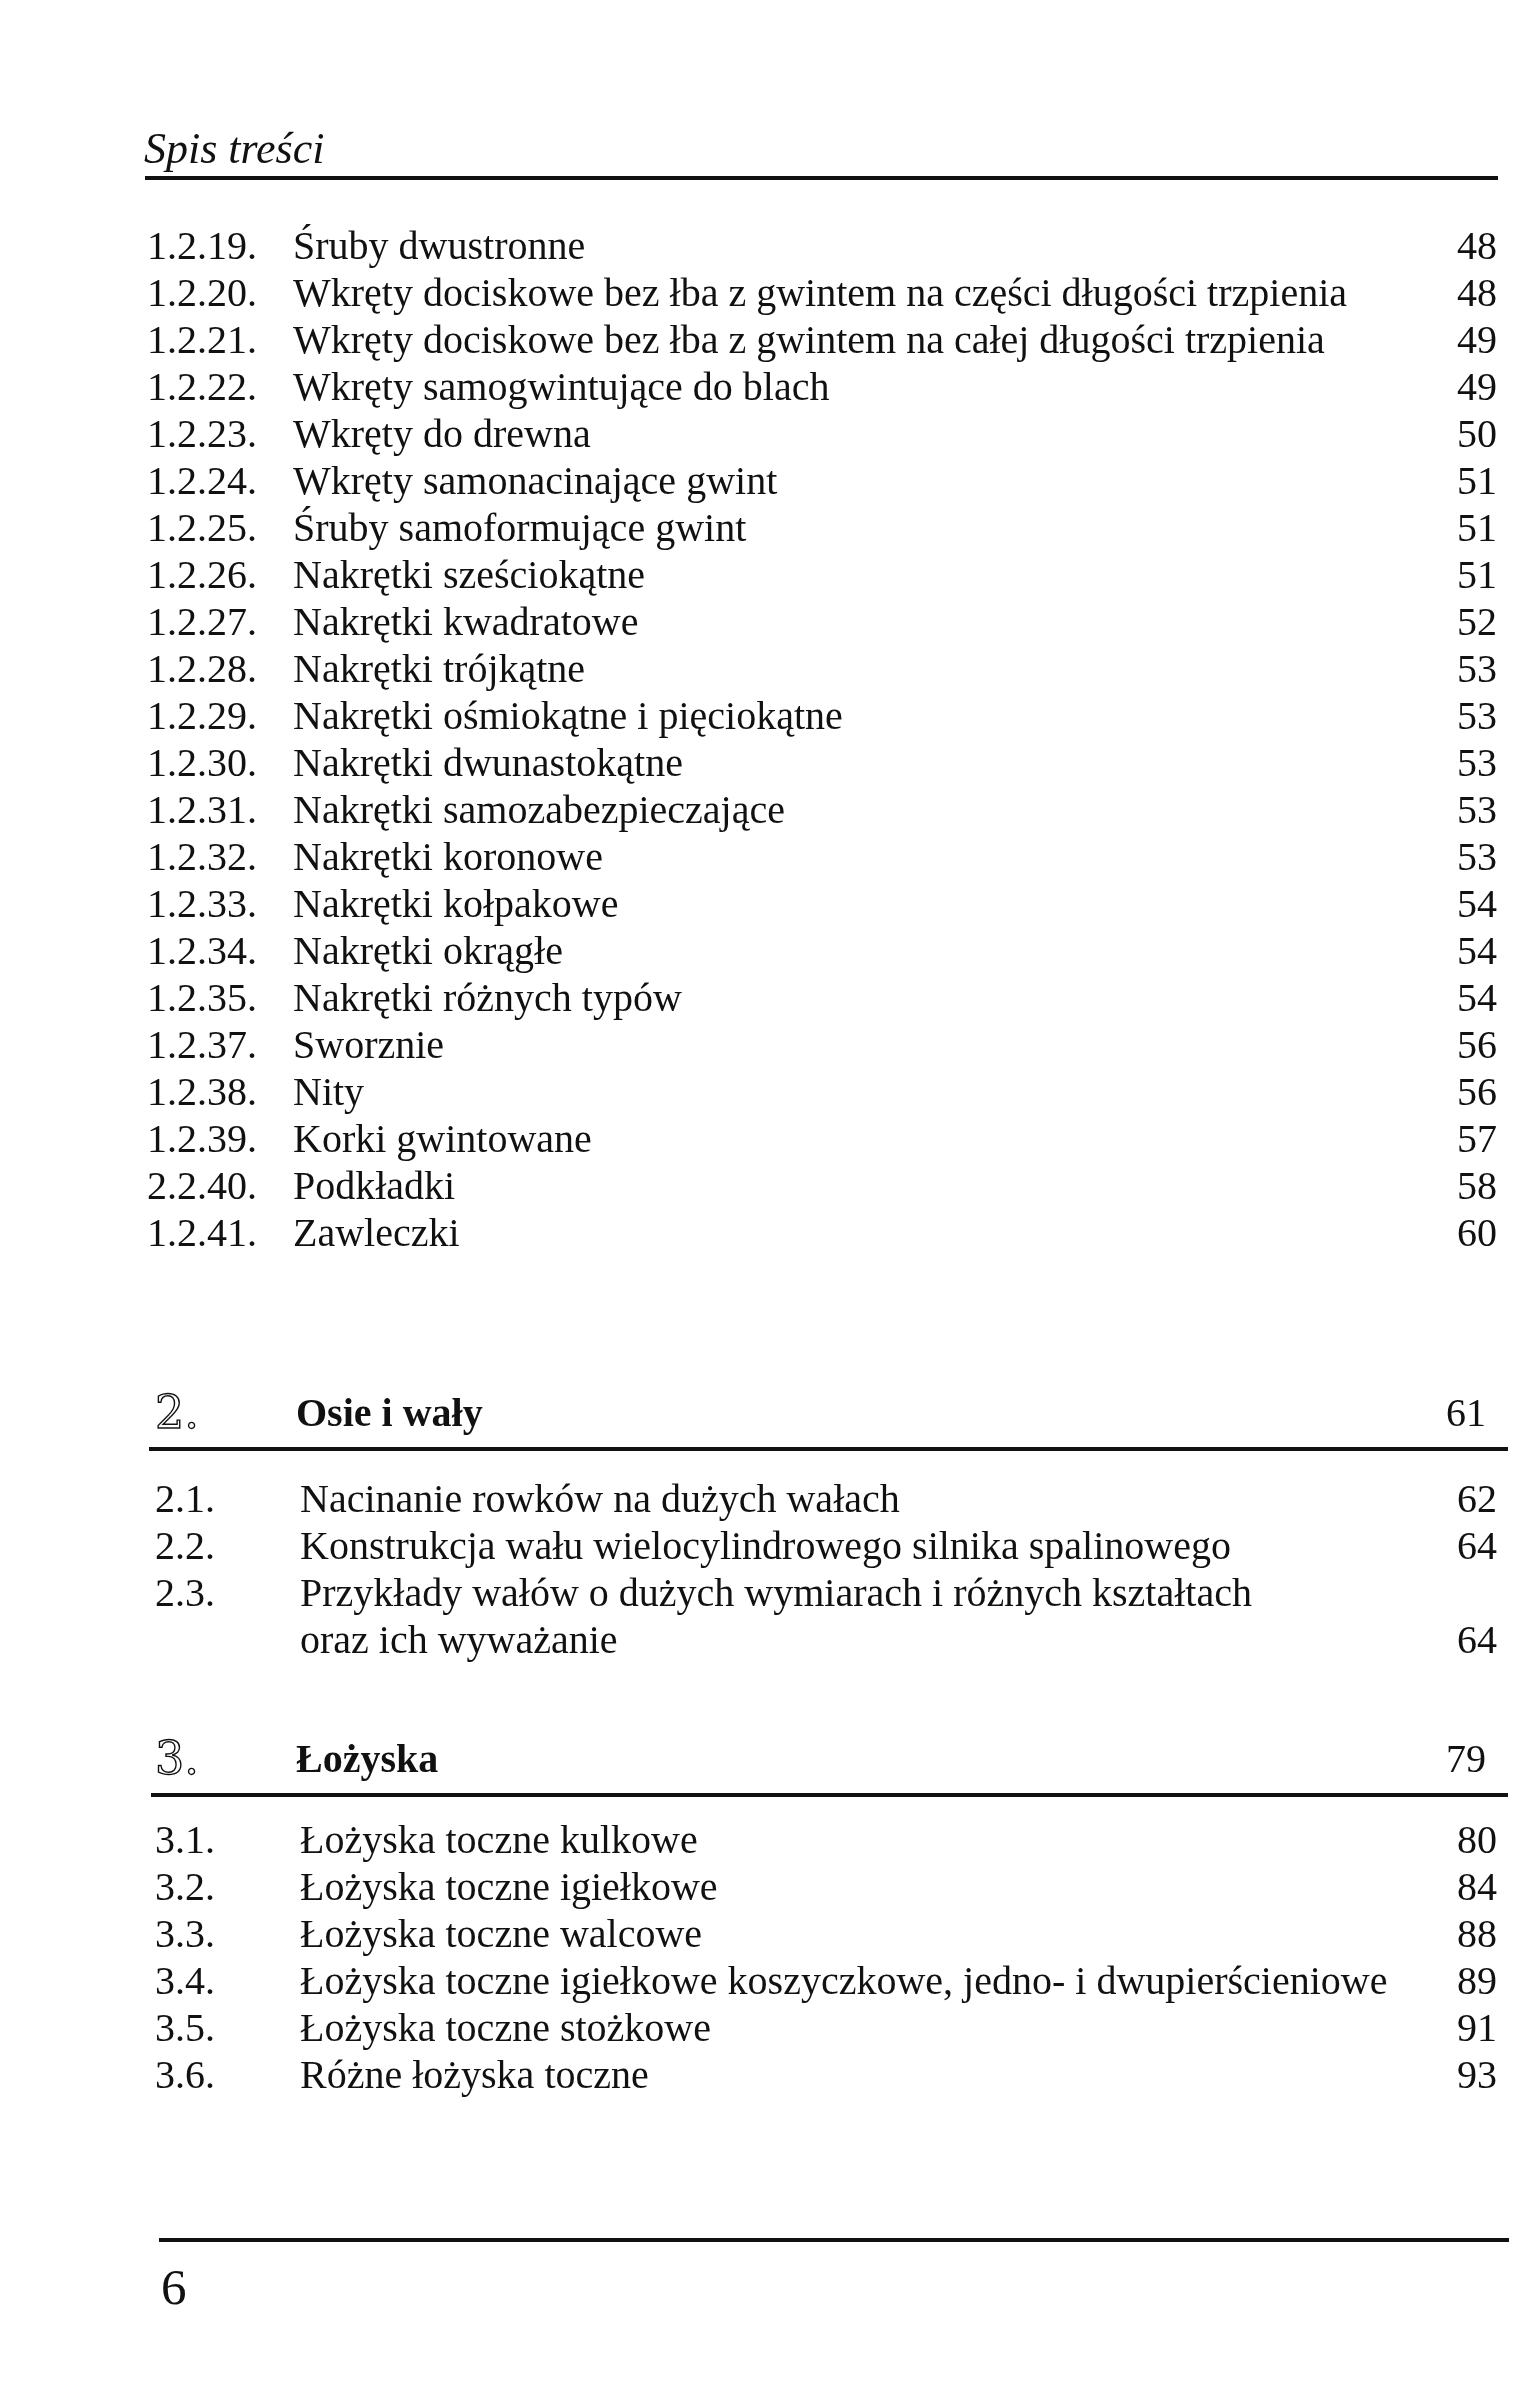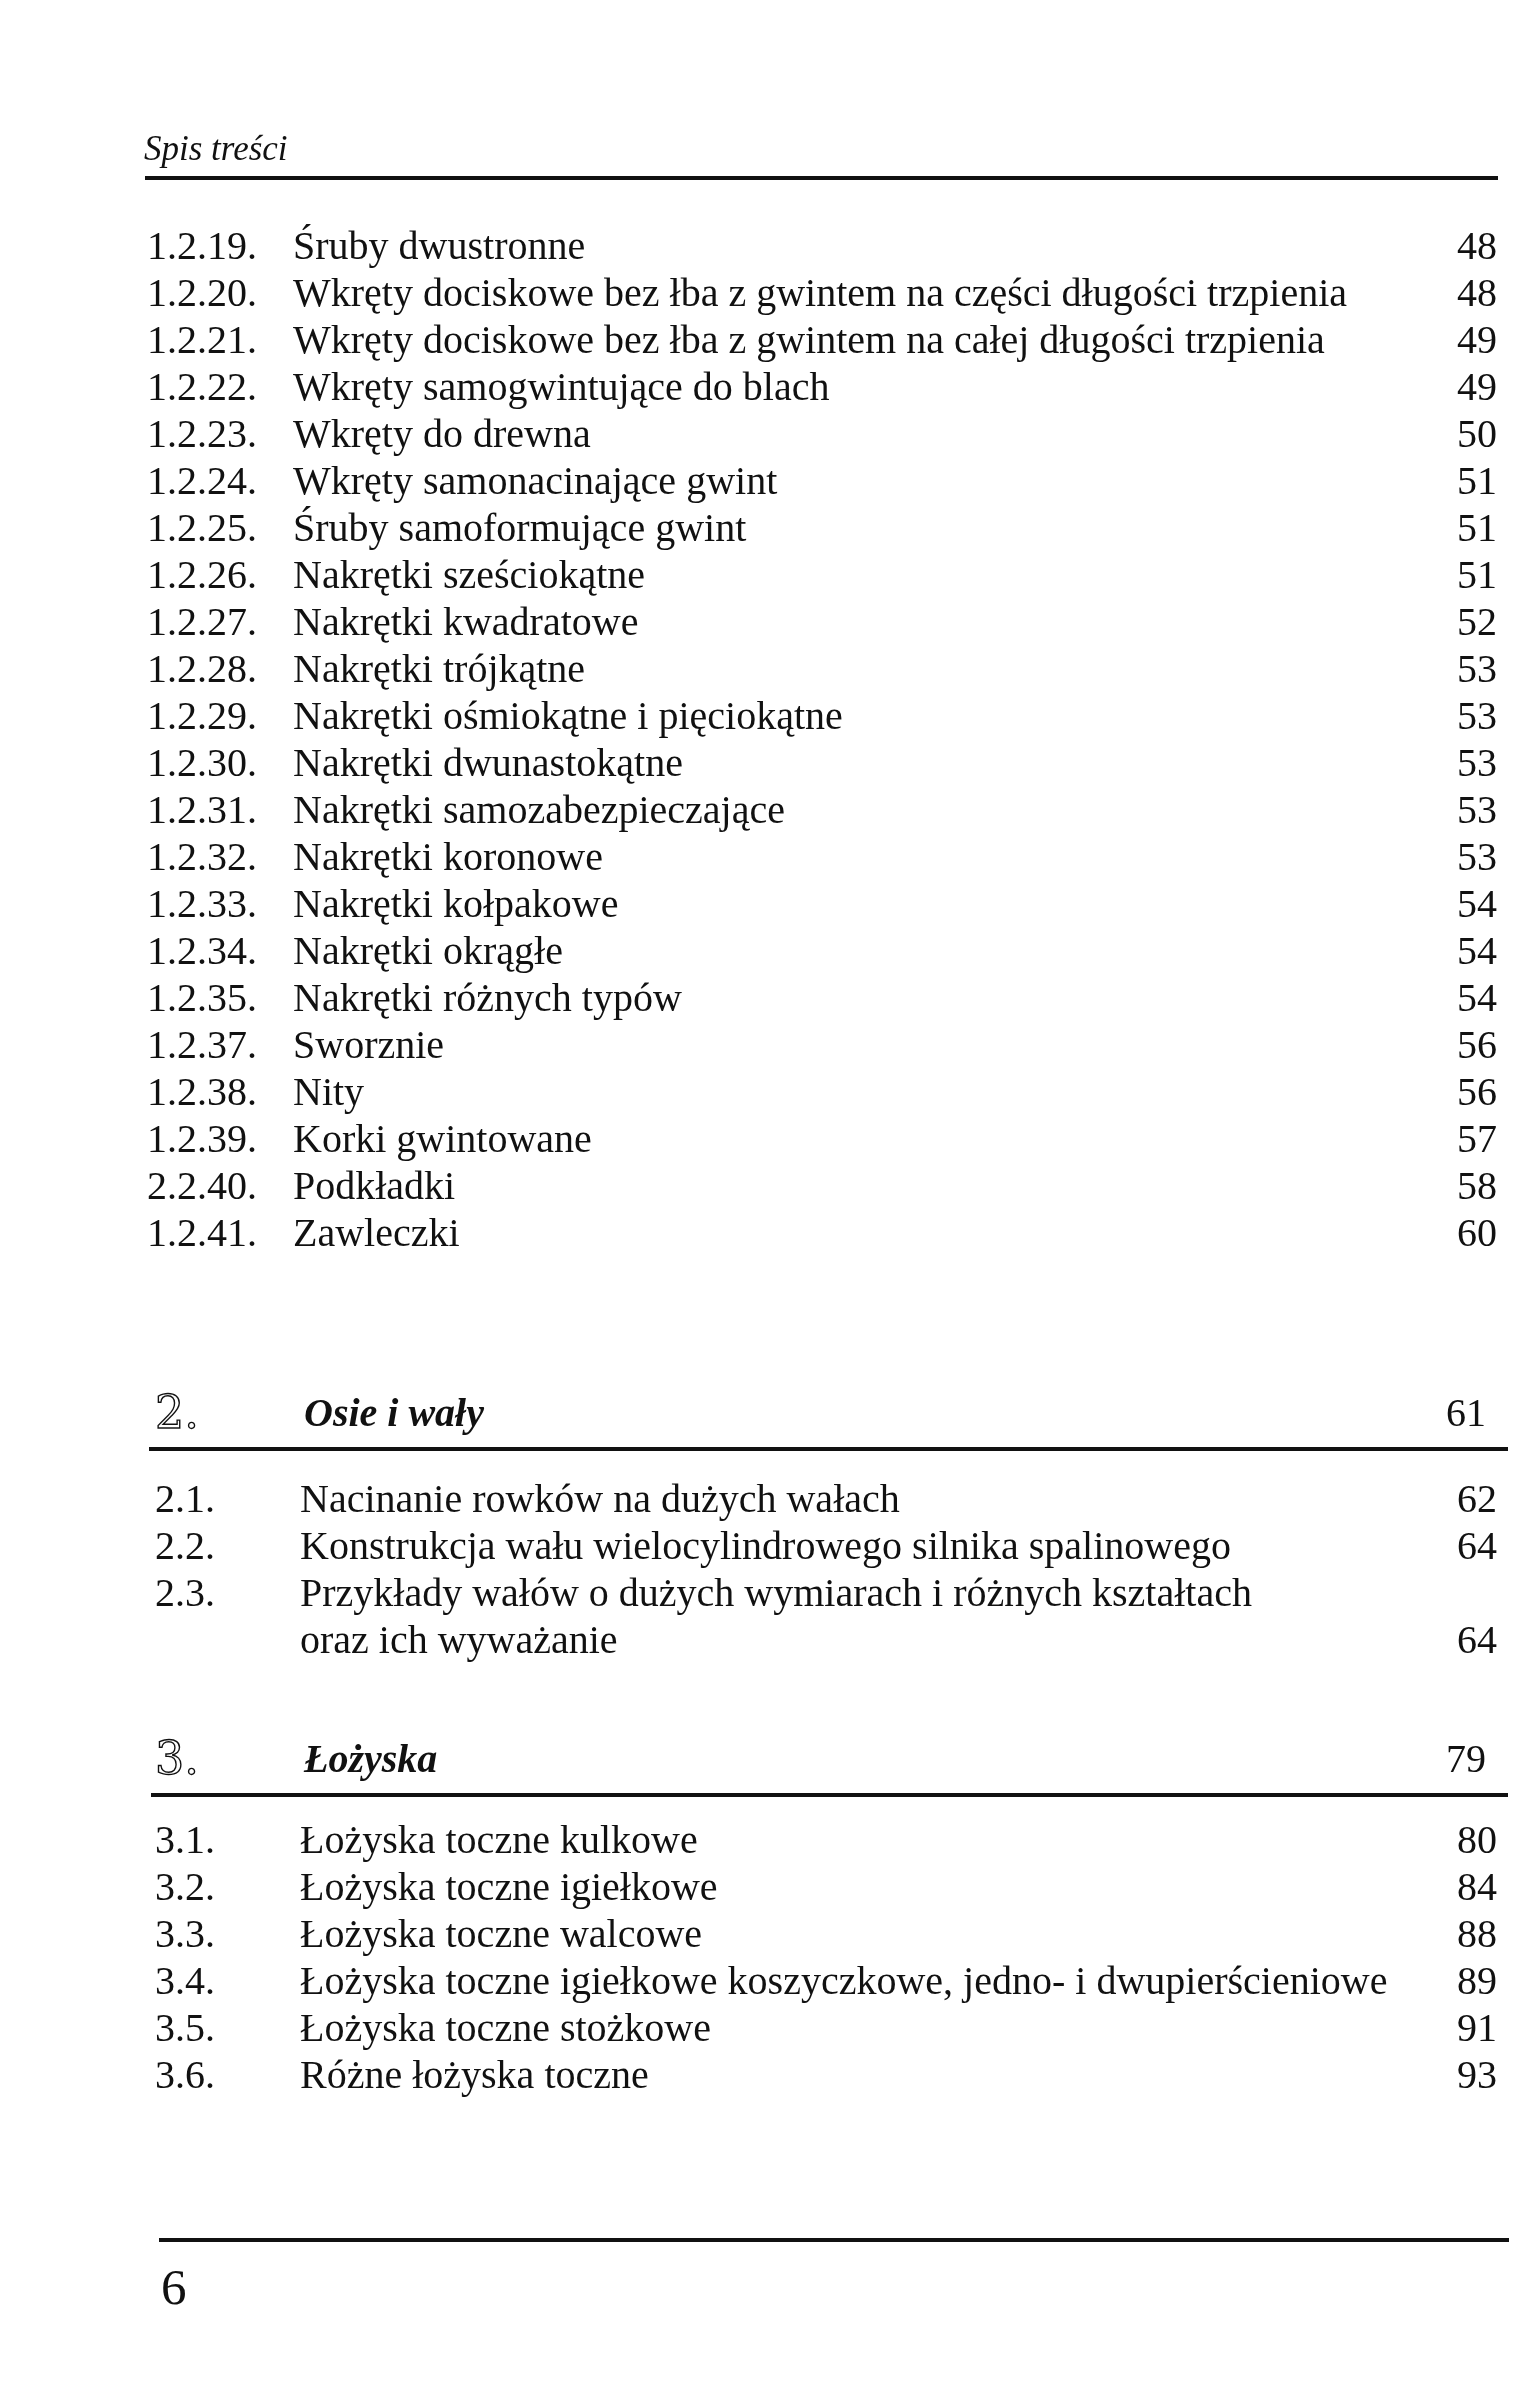--- a/index.html
+++ b/index.html
@@ -3,21 +3,21 @@
 <meta charset="utf-8">
 <style>
   html, body { margin: 0; padding: 0; background: #ffffff; }
   body {
     width: 1538px; height: 2401px; position: relative; overflow: hidden;
     font-family: "Liberation Serif", "DejaVu Serif", serif;
     color: #111111;
   }
   .running-head {
     position: absolute; left: 144px; top: 128px;
-    font-style: italic; font-size: 35px; line-height: 42px;
+    font-style: italic; font-size: 44px; line-height: 42px;
   }
   .rule {
     position: absolute; height: 3.5px; background: #111111;
   }
   .toc-list { position: absolute; left: 0; width: 1538px; }
   .toc-row {
     position: relative; height: 47px; line-height: 47px;
     font-size: 40px; white-space: nowrap;
   }
   .toc-num { position: absolute; left: 147px; }
@@ -31,21 +31,21 @@
 
   .chapter-head {
     position: absolute; left: 0; width: 1538px; height: 53px;
     font-size: 40px; line-height: 53px;
   }
   .chapter-num {
     position: absolute; left: 155px;
     color: #ffffff; -webkit-text-stroke: 1.4px #111111;
     font-size: 46px; font-family: "DejaVu Serif", serif;
   }
-  .chapter-title { position: absolute; left: 304px; font-weight: bold; font-style: italic; }
+  .chapter-title { position: absolute; left: 296px; font-weight: bold; }
   .chapter-page { position: absolute; right: 52px; font-weight: normal; }
 
   .folio {
     position: absolute; left: 161px; top: 2261px;
     font-size: 51px; line-height: 53px;
   }
 </style>
 </head>
 <body>
 

